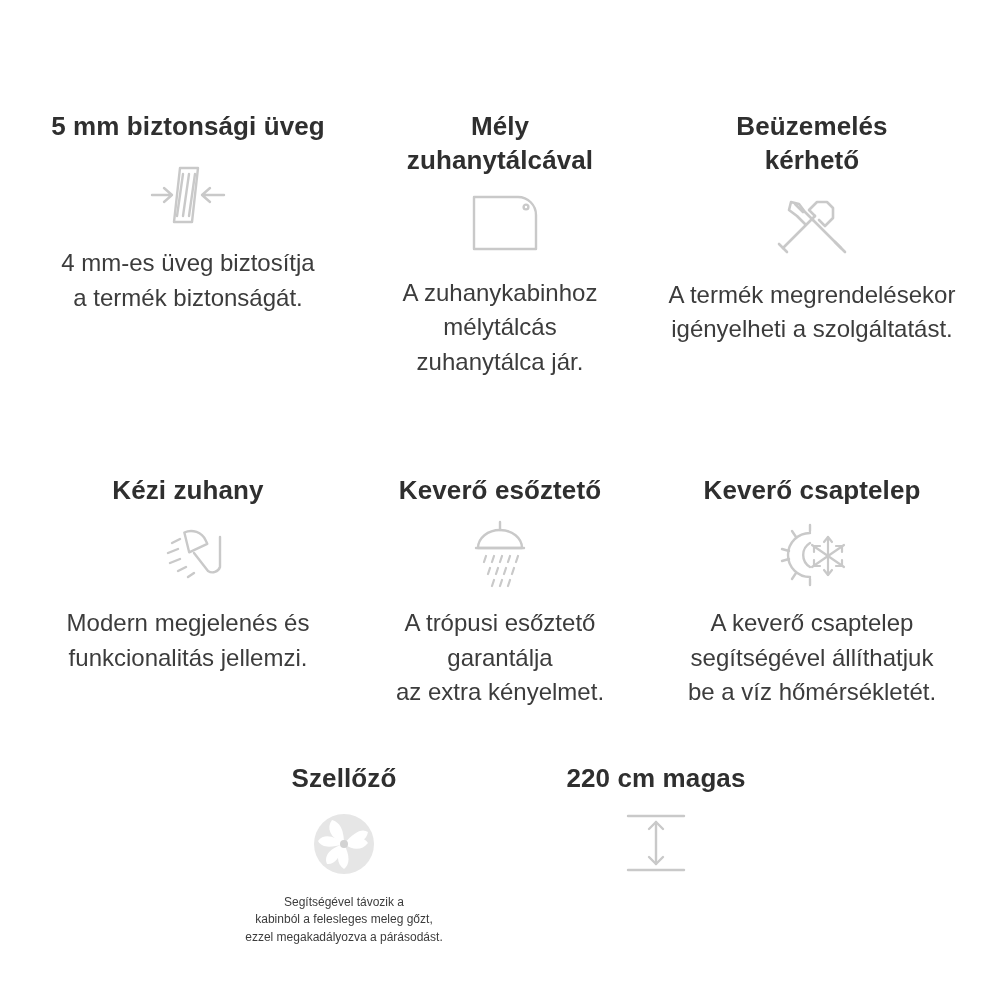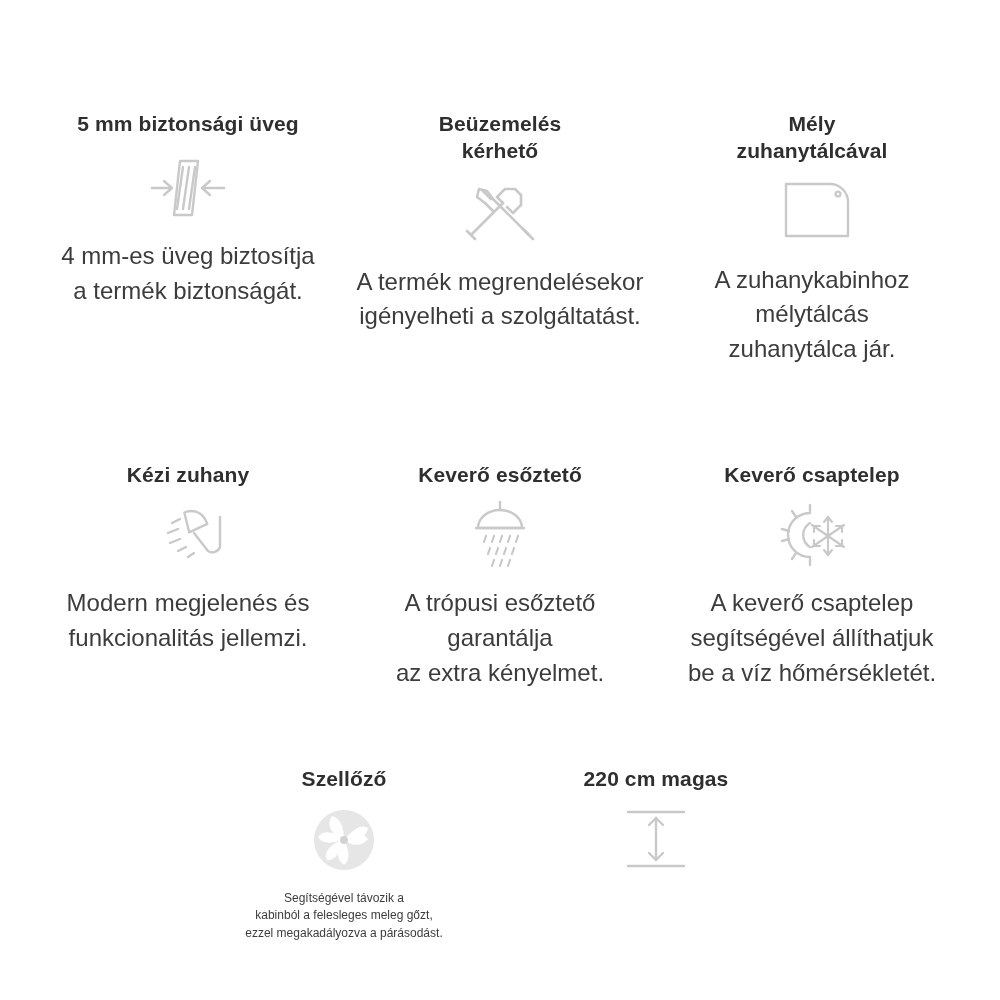--- a/index.html
+++ b/index.html
@@ -23,32 +23,32 @@
     flex-direction: column;
     justify-content: flex-start;
   }
   .row {
     display: flex;
     flex-direction: row;
     align-items: flex-start;
     justify-content: center;
   }
   .row-1 { margin-bottom: 94px; }
-  .row-2 { margin-bottom: 74px; justify-content: center; }
+  .row-2 { margin-bottom: 52px; justify-content: center; }
   .cell {
     width: 312px;
     display: flex;
     flex-direction: column;
     align-items: center;
     text-align: center;
     padding: 0 6px;
     box-sizing: border-box;
   }
   .title {
-    font-size: 21px;
+    font-size: 26px;
     font-weight: bold;
     color: #2f2f2f;
     line-height: 1.3;
     letter-spacing: 0.1px;
     margin-bottom: 10px;
     white-space: pre-line;
   }
   .icon {
     height: 74px;
     display: flex;
@@ -82,55 +82,55 @@
           <g fill="none" stroke="#c9c9c9" stroke-width="2.4" stroke-linecap="round" stroke-linejoin="round">
             <path d="M38 8 L56 8 L50 62 L32 62 Z"></path>
             <path d="M41 14 L35 56 M47 14 L41 56 M53 14 L47 56"></path>
             <path d="M10 35 L30 35 M22 28 L30 35 L22 42"></path>
             <path d="M82 35 L60 35 M68 28 L60 35 L68 42"></path>
           </g>
         </svg>
       </div>
       <div class="desc">4 mm-es üveg biztosítja
 a termék biztonságát.</div>
+    </div>
+
+    <div class="cell cell-tray">
+      <div class="title">Mély
+zuhanytálcával</div>
+      <div class="icon">
+        <svg width="84" height="68" viewBox="0 0 84 68">
+          <g fill="none" stroke="#c9c9c9" stroke-width="2.4" stroke-linecap="round" stroke-linejoin="round">
+            <path d="M16 6 L60 6 A18 18 0 0 1 78 24 L78 58 L16 58 Z"></path>
+            <circle cx="68" cy="16" r="2.4"></circle>
+          </g>
+        </svg>
+      </div>
+      <div class="desc">A zuhanykabinhoz mélytálcás
+zuhanytálca jár.</div>
     </div>
 
     <div class="cell cell-install">
       <div class="title">Beüzemelés
 kérhető</div>
       <div class="icon">
         <svg width="86" height="66" viewBox="0 0 86 66">
           <g fill="none" stroke="#c9c9c9" stroke-width="2.6" stroke-linecap="round" stroke-linejoin="round">
             <path d="M14 54 L46 22"></path>
             <path d="M46 22 L40 16 L48 8 L58 8 L64 14 L64 24 L56 32 L50 26"></path>
             <path d="M10 50 L18 58"></path>
             <path d="M72 54 L44 26"></path>
             <path d="M44 26 L36 18 L30 10 L22 8 L20 16 L28 22 L36 30"></path>
             <path d="M66 48 L76 58"></path>
             <path d="M26 10 L34 18"></path>
           </g>
         </svg>
       </div>
       <div class="desc">A termék megrendelésekor
 igényelheti a szolgáltatást.</div>
-    </div>
-
-    <div class="cell cell-tray">
-      <div class="title">Mély
-zuhanytálcával</div>
-      <div class="icon">
-        <svg width="84" height="68" viewBox="0 0 84 68">
-          <g fill="none" stroke="#c9c9c9" stroke-width="2.4" stroke-linecap="round" stroke-linejoin="round">
-            <path d="M16 6 L60 6 A18 18 0 0 1 78 24 L78 58 L16 58 Z"></path>
-            <circle cx="68" cy="16" r="2.4"></circle>
-          </g>
-        </svg>
-      </div>
-      <div class="desc">A zuhanykabinhoz mélytálcás
-zuhanytálca jár.</div>
     </div>
 
   </div>
 
   <div class="row row-2">
 
     <div class="cell">
       <div class="title">Kézi zuhany</div>
       <div class="icon">
         <svg width="88" height="72" viewBox="0 0 88 72">

